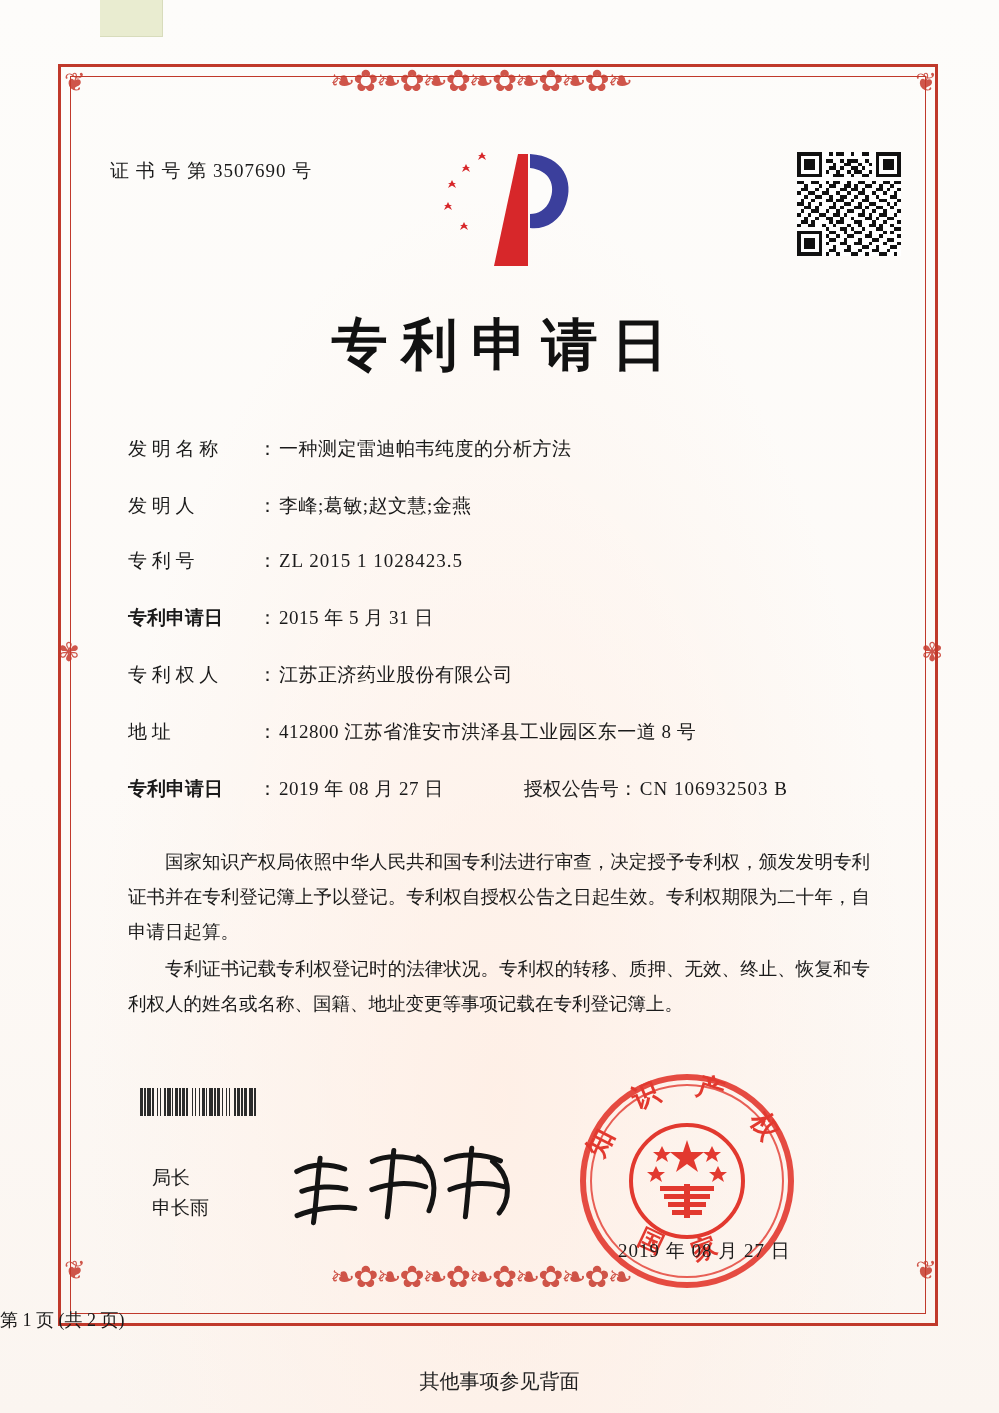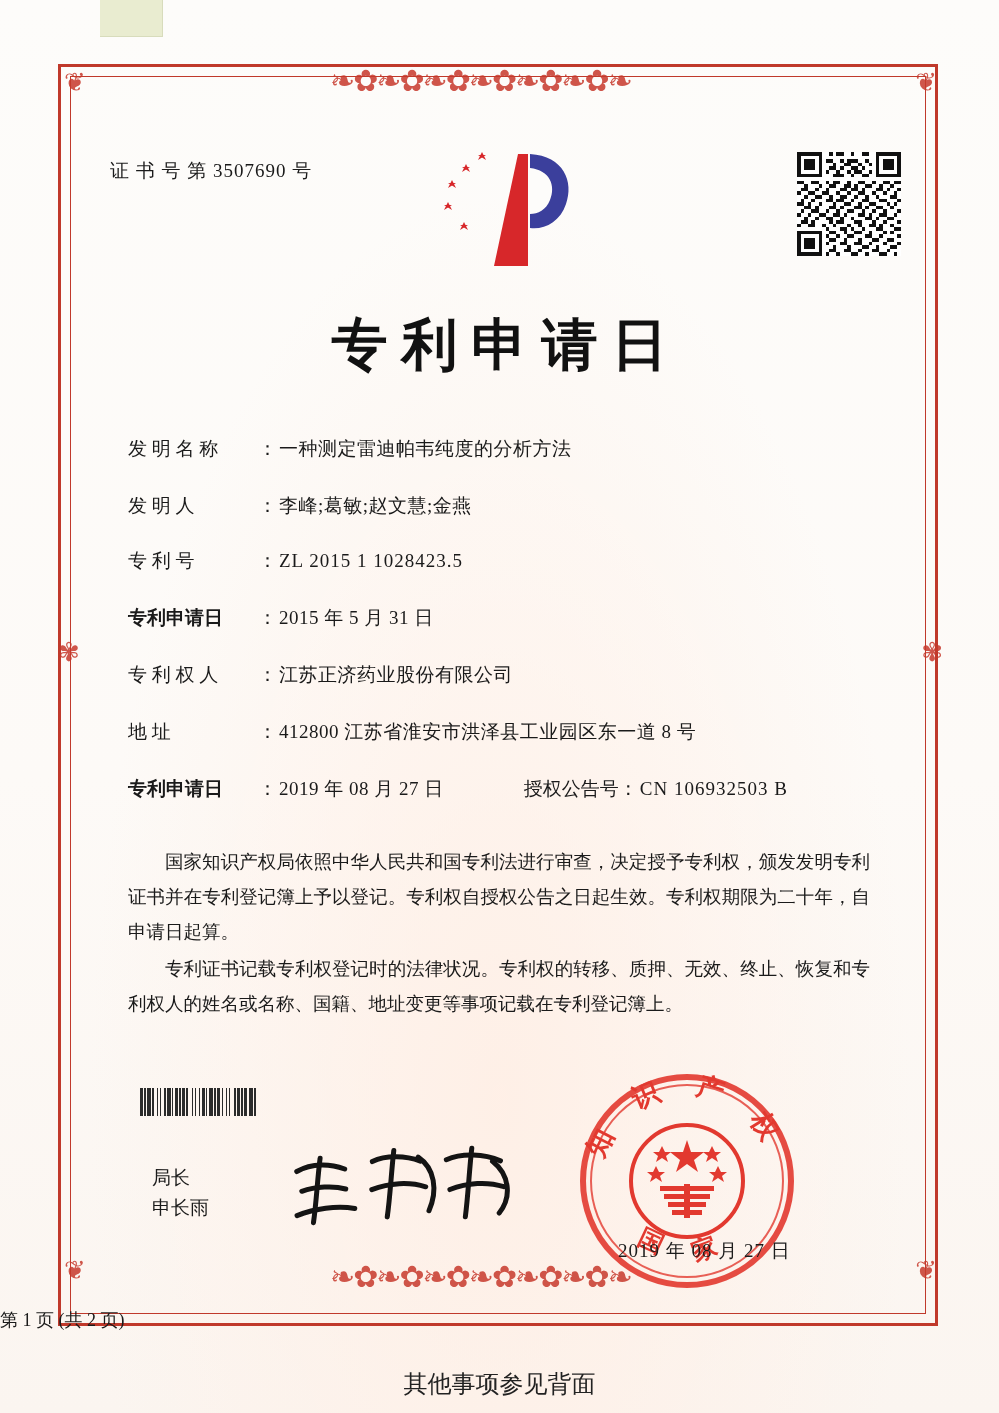--- a/index.html
+++ b/index.html
@@ -223,21 +223,21 @@
     left: 0; right: 0;
     top: 1308px;
     text-align: left;
     font-size: 18px;
   }
   .back-note {
     position: absolute;
     left: 0; right: 0;
     top: 1368px;
     text-align: center;
-    font-size: 24px;
+    font-size: 20px;
     color: #222;
   }
 </style>
 </head>
 <body>
 
 <div class="page">
 
   <div class="corner-tab"></div>
 

